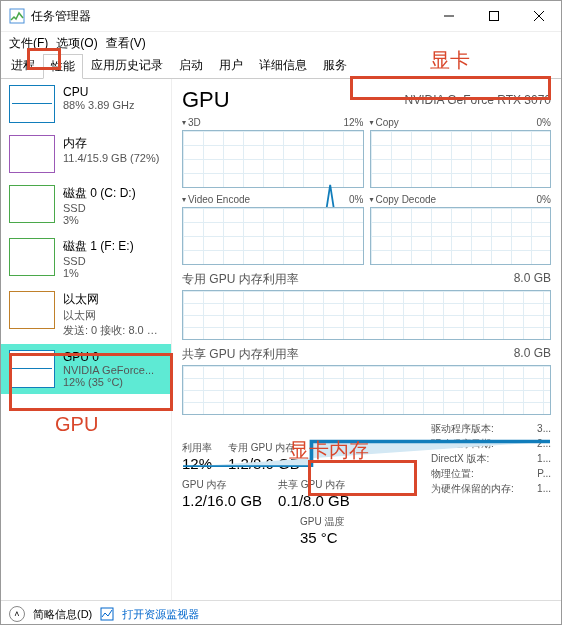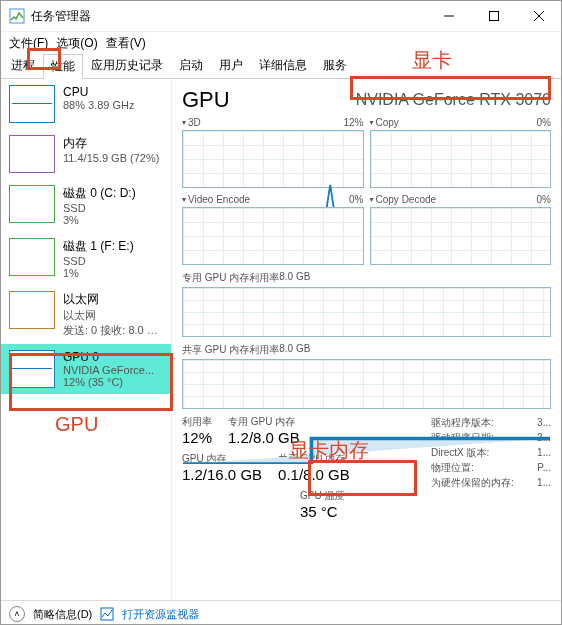--- a/index.html
+++ b/index.html
@@ -19,31 +19,31 @@
 .side-item{display:flex;padding:6px 8px;gap:8px;align-items:flex-start}
 .side-item.selected{background:#5eead4}
 .thumb{width:44px;height:36px;border:1px solid #117dbb;background:#fff;position:relative;flex-shrink:0}
 .thumb .line{position:absolute;bottom:2px;left:2px;right:2px;height:16px;border-top:1px solid #117dbb}
 .side-text{display:flex;flex-direction:column;font-size:11px;overflow:hidden}
 .side-text .name{font-size:12px}
 .side-text .sub{color:#555;white-space:nowrap;overflow:hidden;text-overflow:ellipsis}
 .main{flex:1;padding:8px 10px 4px 10px;overflow:hidden}
 .main-head{display:flex;align-items:center;justify-content:space-between;margin-bottom:4px}
 .main-head h1{font-size:22px;font-weight:400;margin:0}
-.gpu-name{font-size:16px;color:#555}
+.gpu-name{font-size:12px;color:#555}
 .graphs-row{display:flex;gap:6px;margin-bottom:6px}
 .graph-col{flex:1}
 .graph-head{display:flex;justify-content:space-between;font-size:10px;color:#555;margin-bottom:2px}
 .graph-head .drop{display:flex;align-items:center;gap:2px}
 .graph{height:56px;border:1px solid #95b9cc;background:linear-gradient(to bottom,#fff,#fff);position:relative}
 .graph .grid{position:absolute;inset:0;background-image:linear-gradient(to right,#e0edf4 1px,transparent 1px),linear-gradient(to bottom,#e0edf4 1px,transparent 1px);background-size:20px 14px}
-.wide-graph-label{display:flex;justify-content:flex-start;font-size:10px;color:#555;margin-bottom:2px}
+.wide-graph-label{display:flex;justify-content:space-between;font-size:12px;color:#555;margin-bottom:2px}
 .wide-graph{height:48px;border:1px solid #95b9cc;position:relative;margin-bottom:6px}
 .wide-graph .grid{position:absolute;inset:0;background-image:linear-gradient(to right,#e0edf4 1px,transparent 1px),linear-gradient(to bottom,#e0edf4 1px,transparent 1px);background-size:20px 12px}
-.stats{display:flex;gap:16px;margin-top:0;font-size:11px}
+.stats{display:flex;gap:16px;margin-top:20px;font-size:11px}
 .stat-col{display:flex;flex-direction:column}
 .stat-label{color:#555;font-size:10px}
 .stat-val{font-size:15px;margin-top:0}
 .details{font-size:10px;color:#555;line-height:1.5}
 .details .row{display:flex;justify-content:space-between;width:120px}
 .bottom-stats{display:flex;justify-content:space-between;align-items:flex-start;margin-top:4px}
 .bottom-left{display:flex;gap:20px}
 .footer{height:26px;border-top:1px solid #ddd;display:flex;align-items:center;padding:0 8px;font-size:11px;gap:8px}
 .footer .caret{width:14px;height:14px;border:1px solid #888;border-radius:50%;display:flex;align-items:center;justify-content:center;font-size:9px}
 .footer a{color:#0066cc;text-decoration:none}
@@ -300,18 +300,18 @@
     <span>简略信息(D)</span>
     <svg width="14" height="14">
         <rect x="1" y="1" width="12" height="12" fill="none" stroke="#0066cc"></rect>
         <polyline points="2,10 5,6 8,9 12,3" fill="none" stroke="#0066cc"></polyline>
       </svg>
     <a href="#">打开资源监视器</a>
   </div>
 
   <div class="anno" style="left:26px;top:47px;width:34px;height:22px"></div>
   <div class="anno" style="left:349px;top:75px;width:201px;height:24px"></div>
-  <div class="anno-label" style="left:411px;top:46px">显卡</div>
+  <div class="anno-label" style="left:429px;top:46px">显卡</div>
   <div class="anno" style="left:8px;top:352px;width:164px;height:58px"></div>
   <div class="anno-label" style="left:54px;top:412px">GPU</div>
   <div class="anno" style="left:307px;top:459px;width:109px;height:36px"></div>
   <div class="anno-label" style="left:288px;top:436px">显卡内存</div>
 </div>
 
 </body></html>

